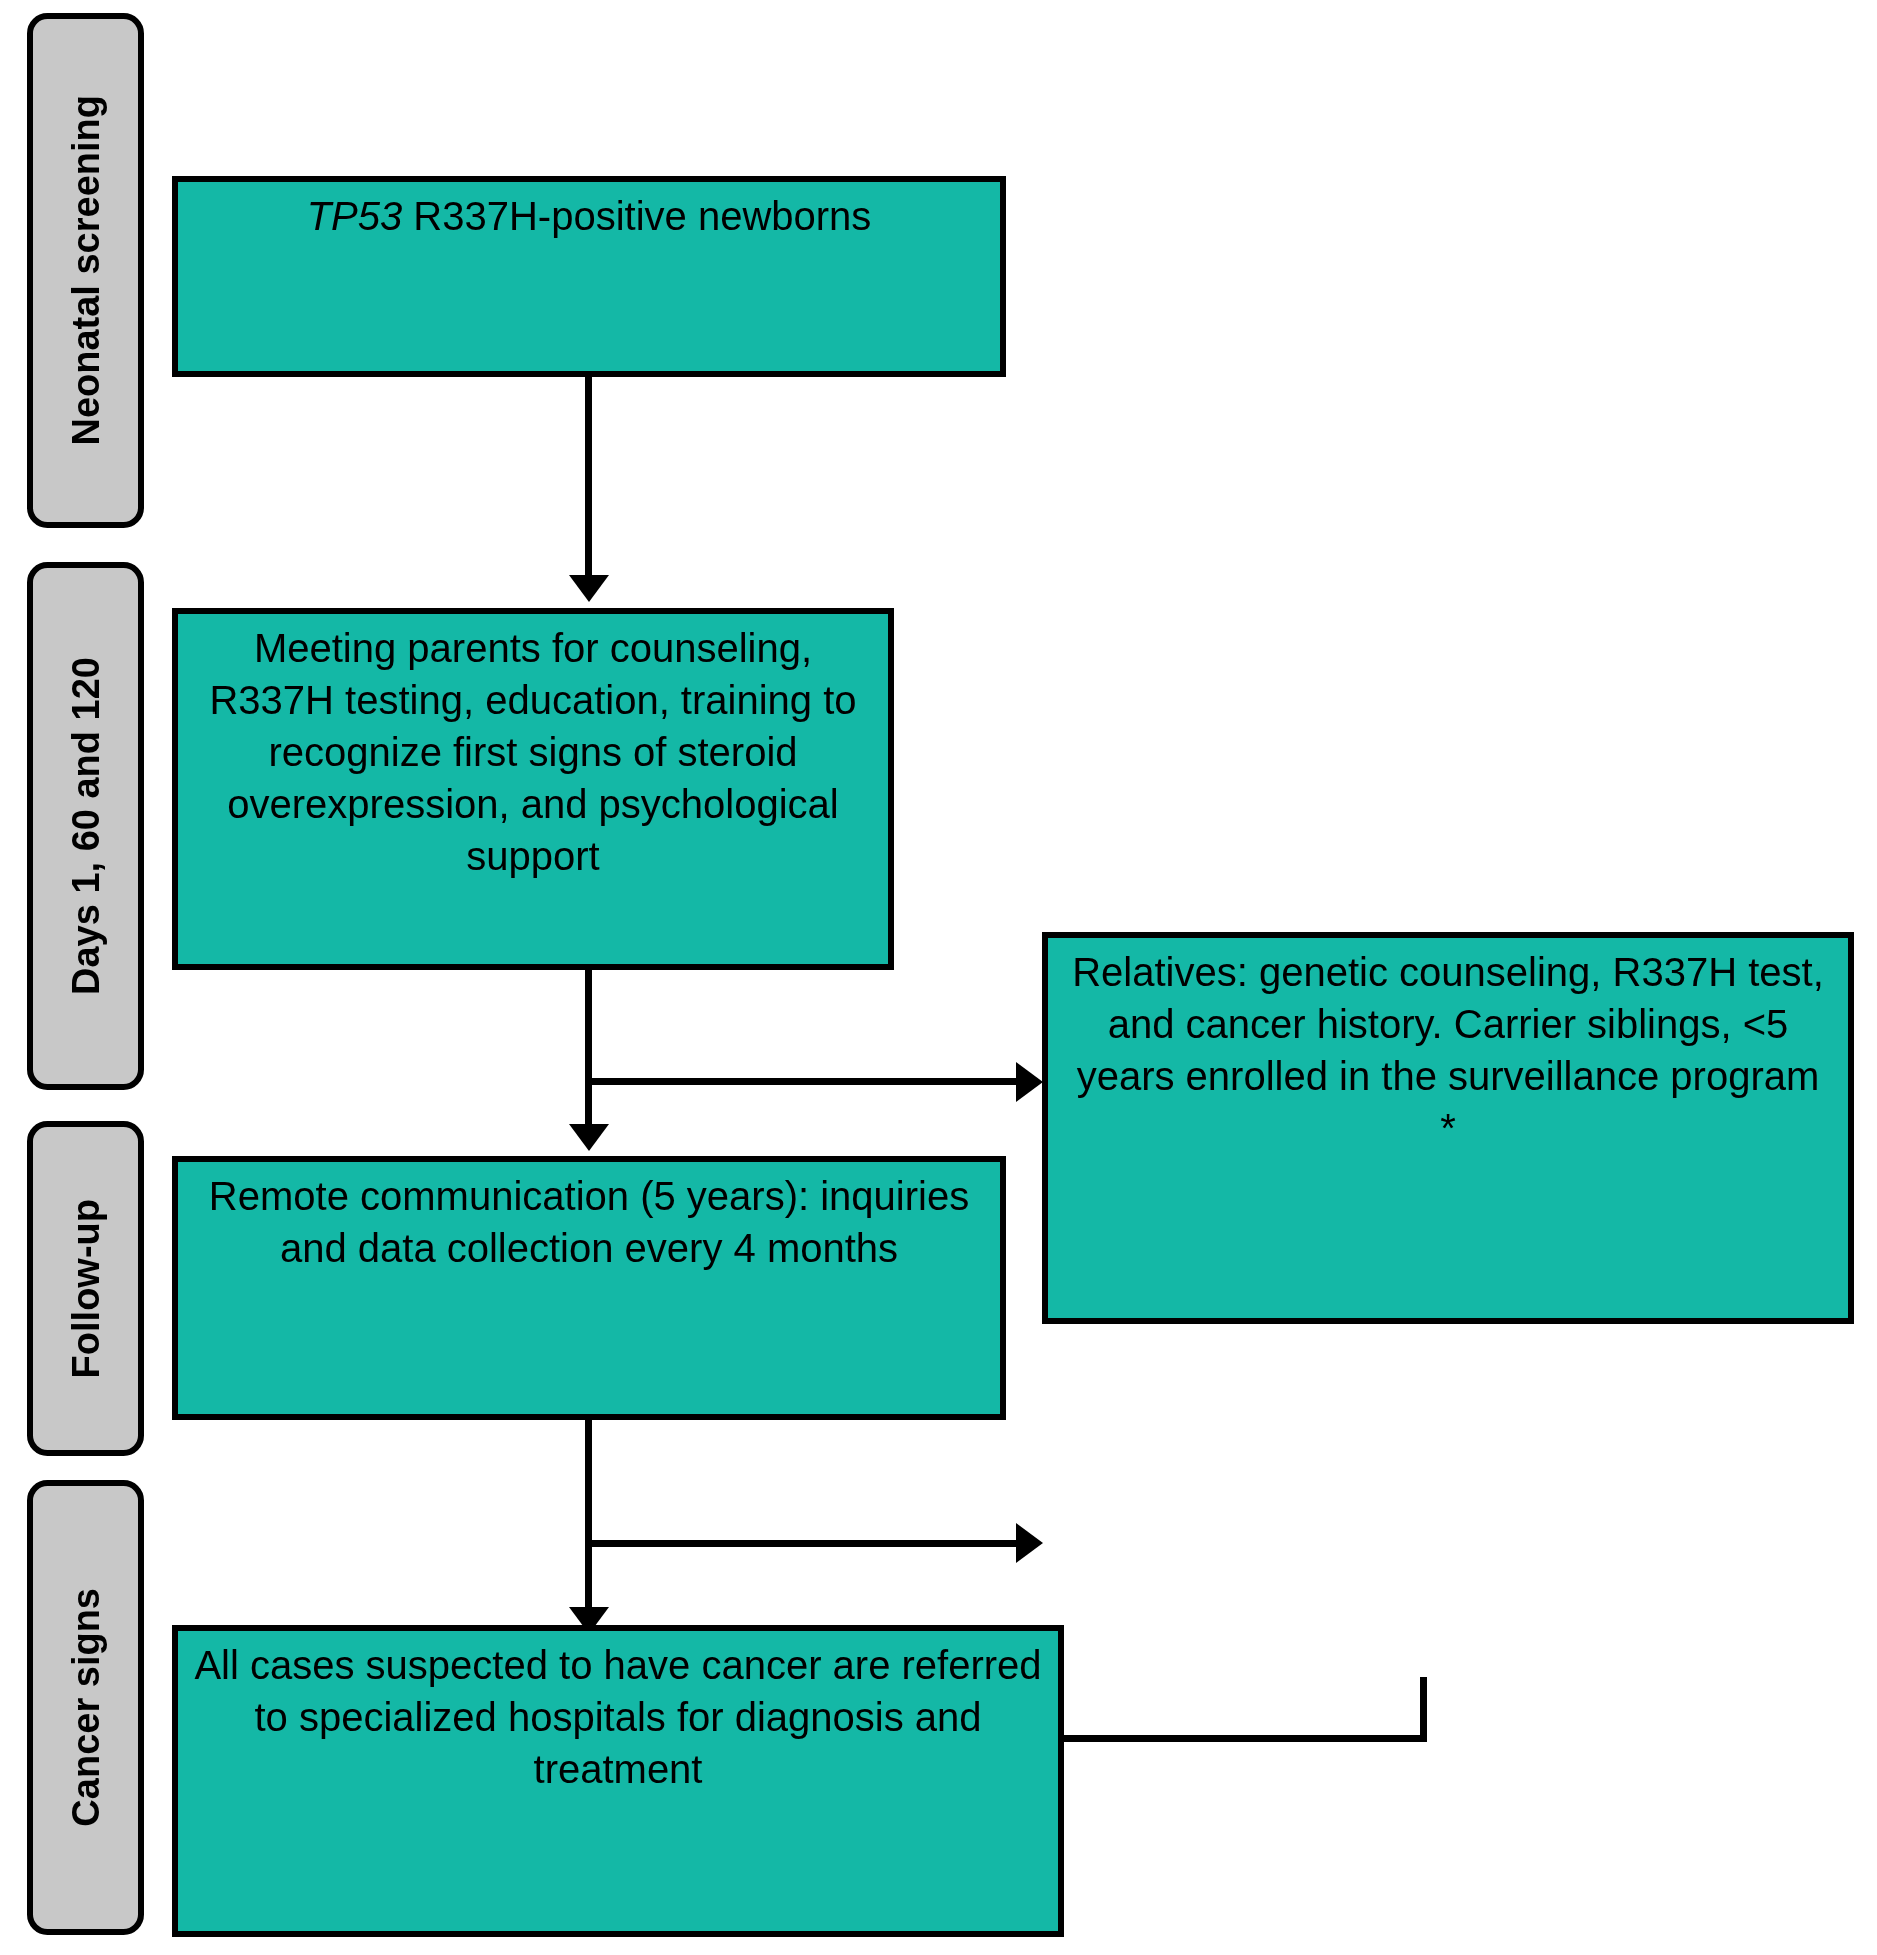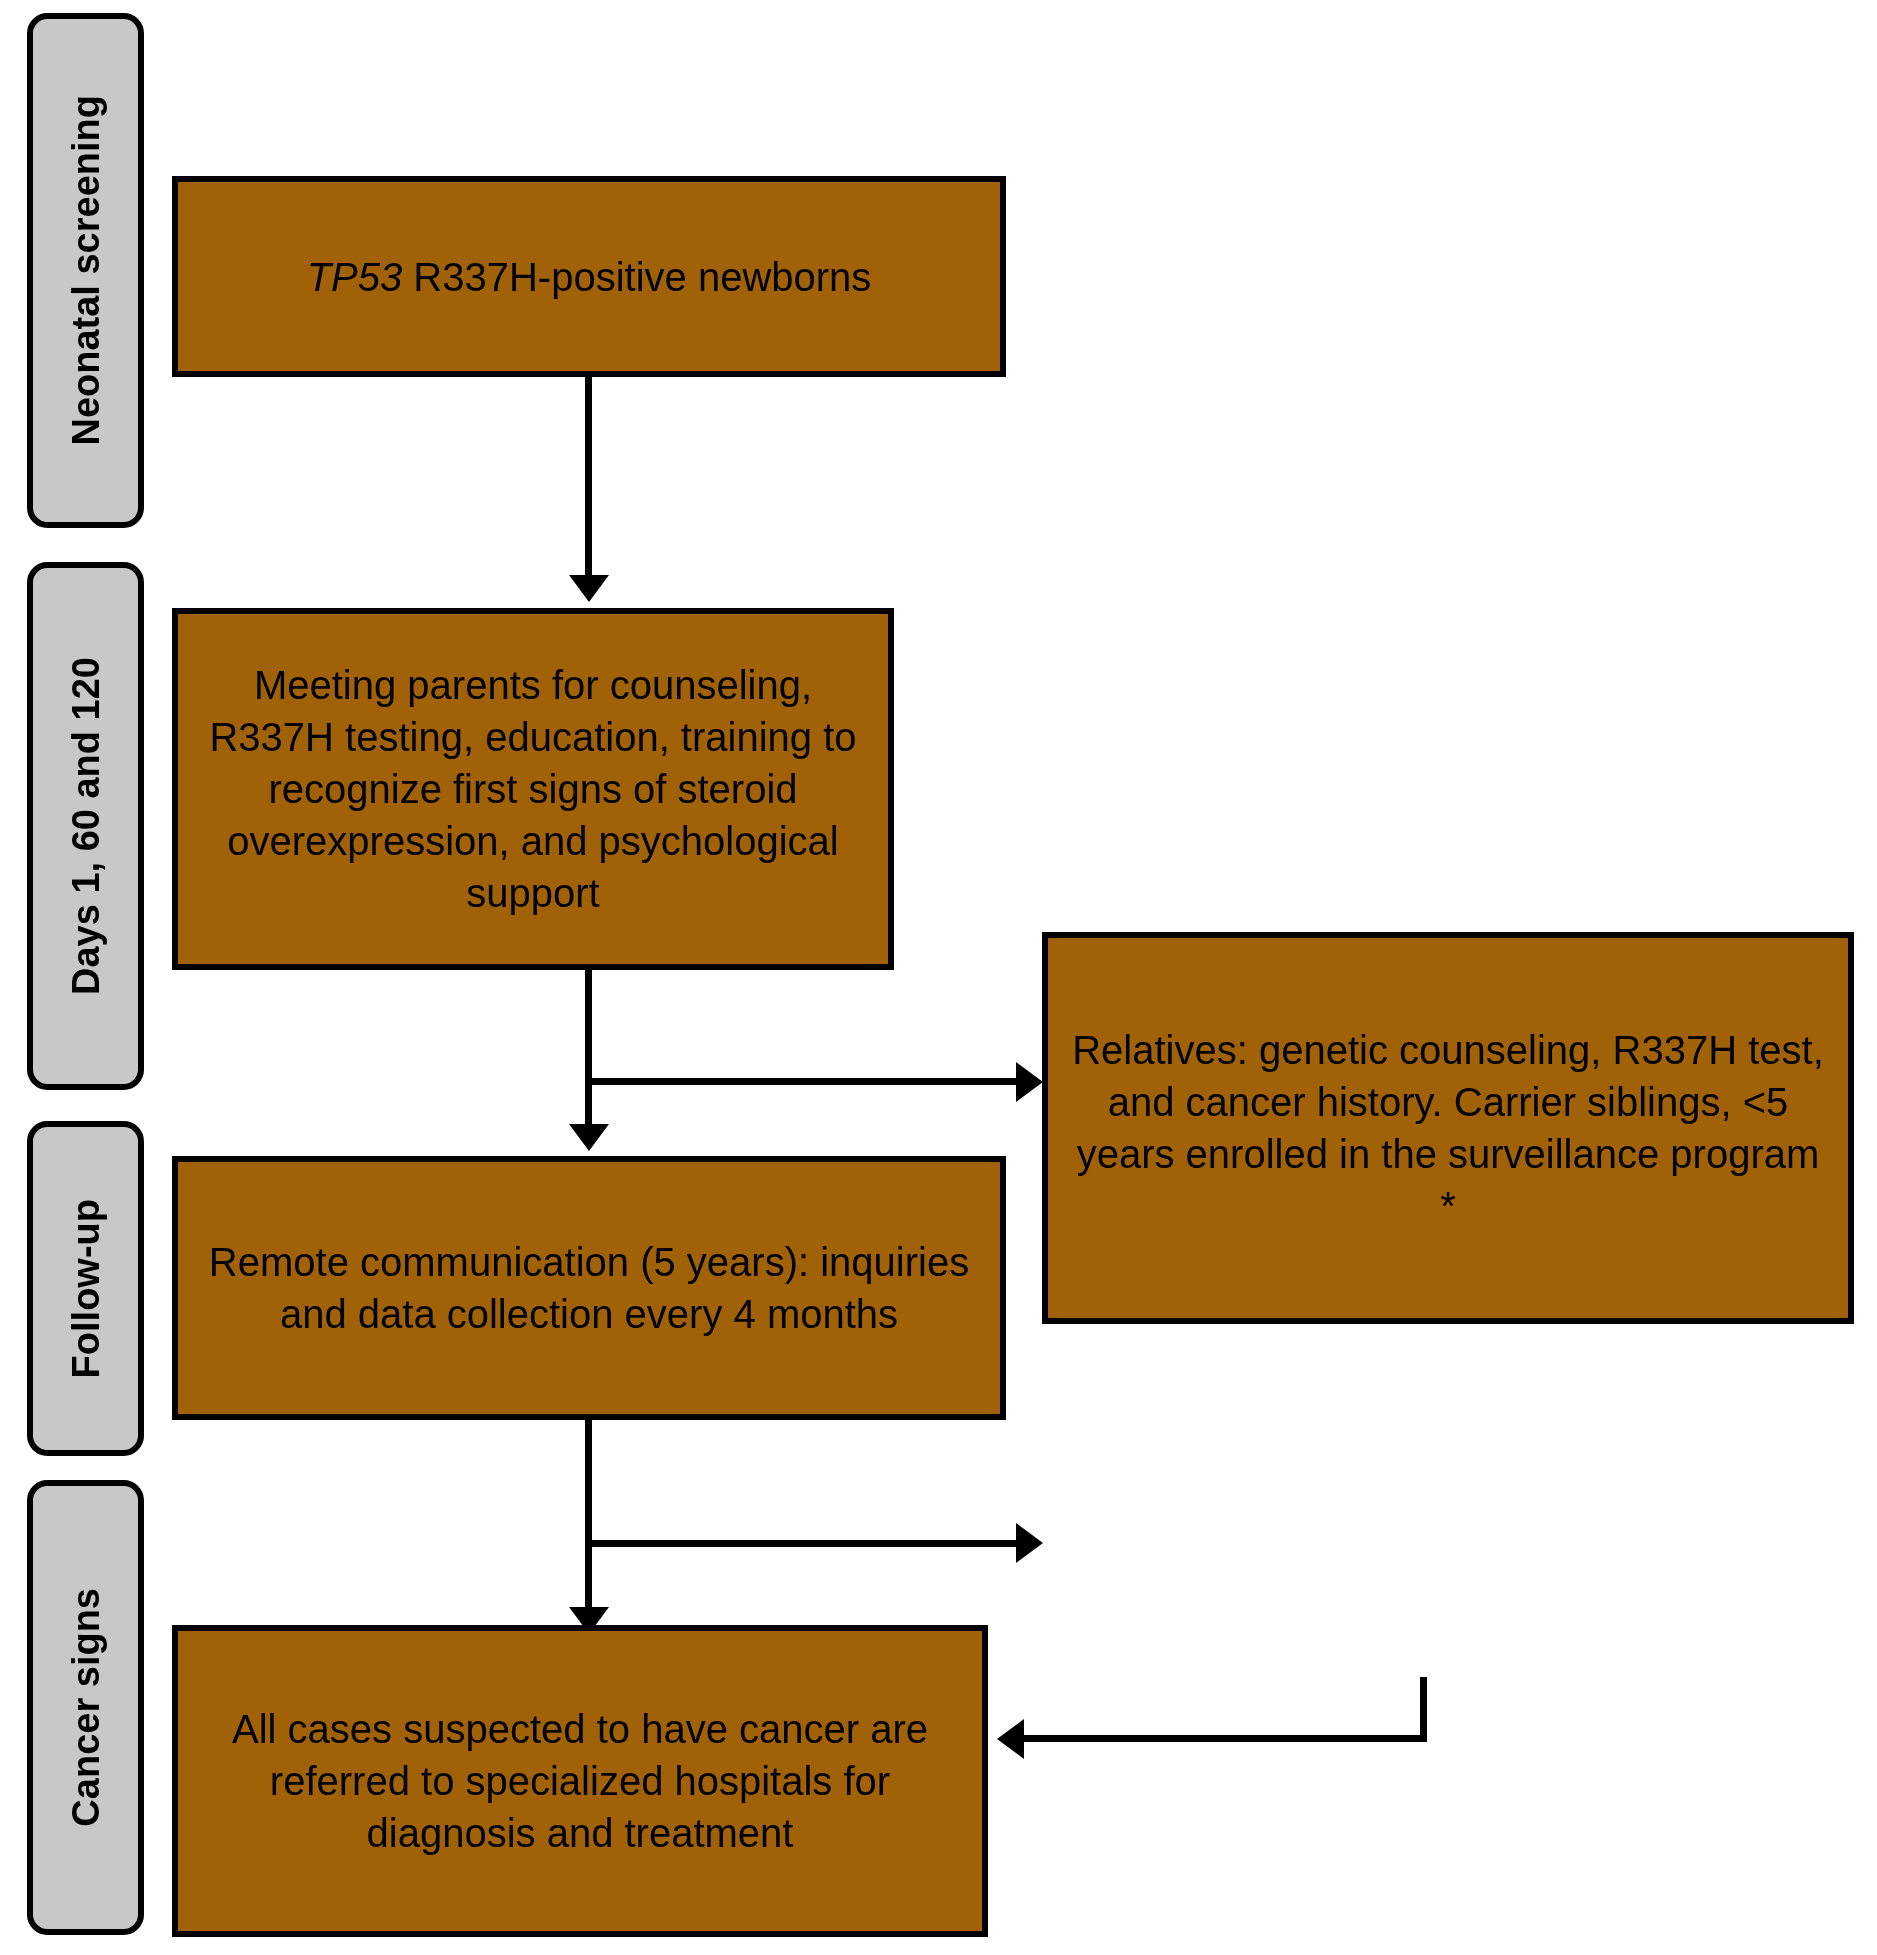--- a/index.html
+++ b/index.html
@@ -26,24 +26,24 @@
     font-size:38px;
     letter-spacing:0px;
     color:#000000;
     white-space:nowrap;
     line-height:1;
   }
 
   
   .box{
     position:absolute;
-    background:#a16207;
+    background:#14b8a6;
     border:6px solid #000000;
     box-sizing:border-box;
-    display:flex;align-items:center;justify-content:center;
+    display:flex;justify-content:center;
     text-align:center;
     padding:8.4px 15.6px;
   }
   .box .btxt{
     font-size:40px;
     line-height:1.30;
     color:#000000;
     width:100%;
   }
   .box .btxt i{font-style:italic;}
@@ -125,18 +125,18 @@
 
   <div class="box" style="left:1042px;top:932px;width:812px;height:392px;">
     <span class="btxt">Relatives: genetic counseling, R337H test, and cancer history. Carrier siblings, &lt;5 years enrolled in the surveillance program *</span>
   </div>
 
   <div class="box" style="left:172px;top:1156px;width:834px;height:264px;">
     <span class="btxt">Remote communication (5 years): inquiries and data collection every 4 months</span>
   </div>
 
 
-  <div class="box" style="left:172px;top:1625px;width:816px;height:312px;">
+  <div class="box" style="left:172px;top:1625px;width:892px;height:312px;">
     <span class="btxt">All cases suspected to have cancer are referred to specialized hospitals for diagnosis and treatment</span>
   </div>
 
 </div>
 
 
 </body></html>

